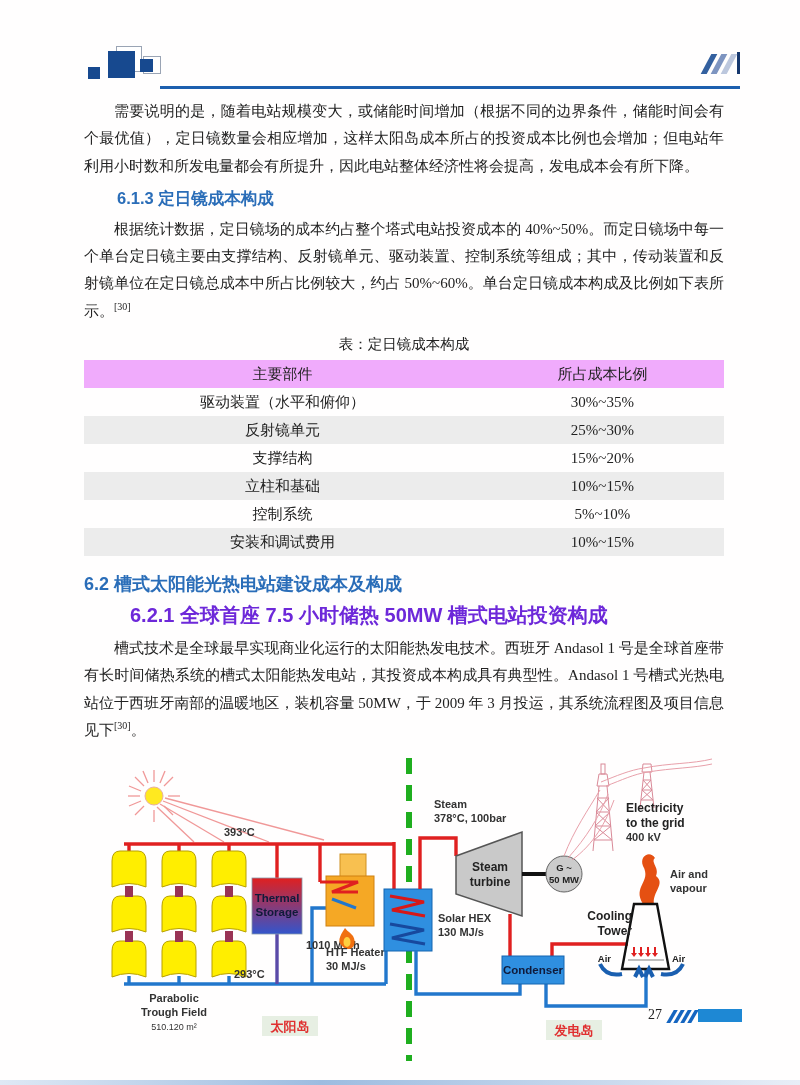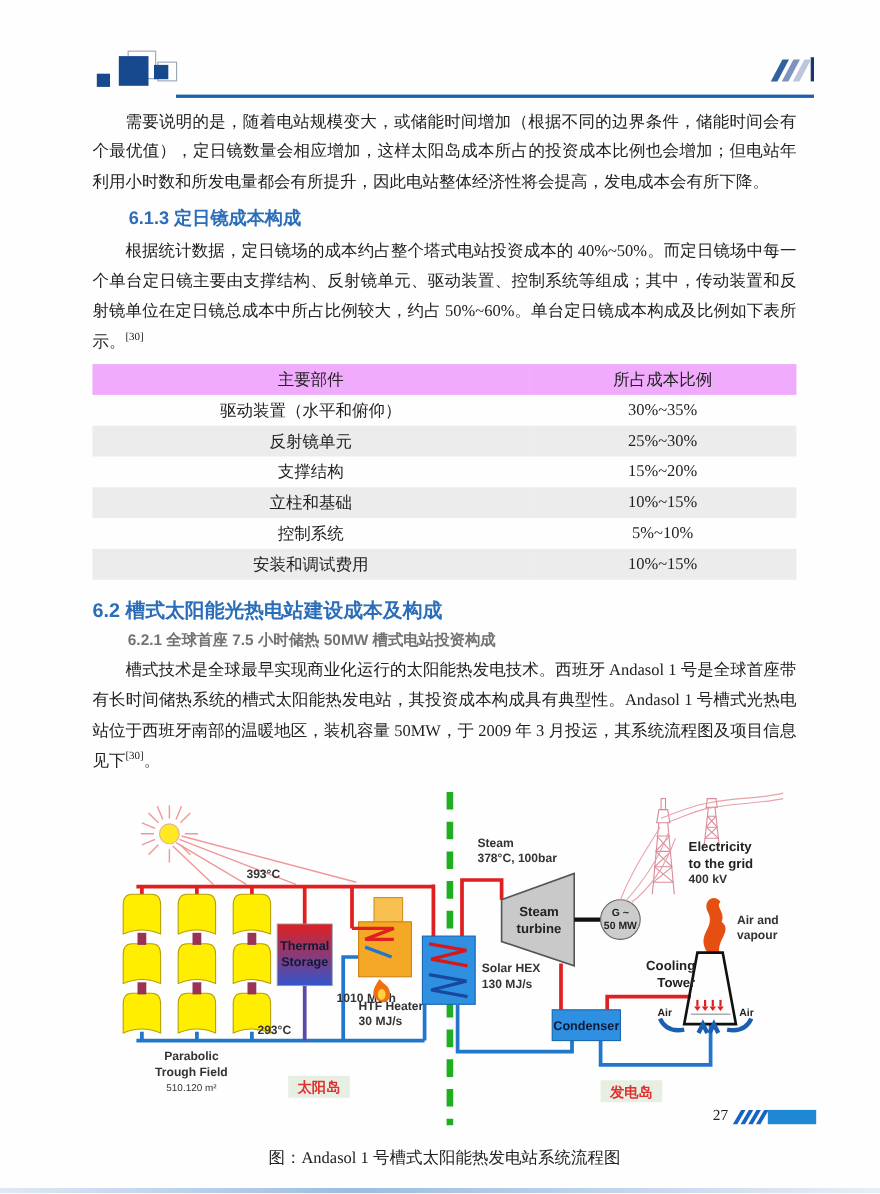--- a/index.html
+++ b/index.html
@@ -23,21 +23,21 @@
   .hdr-slashes .bar{display:inline-block;width:3px;height:22px;margin-left:5px;background:#16386e;transform:none;}
   .hdr-rule{position:absolute;left:160px;right:60px;top:86px;height:3px;background:#1d5fae;}
   
   .content{width:640px;margin-left:84px;margin-top:10px;}
   p.body{font-size:15px;line-height:1.82;text-align:justify;text-indent:2em;margin:6px 0;}
   sup.ref{font-size:10px;}
   h3.sub{font-family:"Liberation Sans",sans-serif;color:#2a6db8;font-size:16.5px;
          font-weight:bold;margin:8px 0 4px 2em;}
   h2.sec{font-family:"Liberation Sans",sans-serif;color:#2a6db8;font-size:18px;
          font-weight:bold;margin:16px 0 4px 0;}
-  h3.sub2{font-family:"Liberation Sans",sans-serif;color:#737373;font-size:14px;
+  h3.sub2{font-family:"Liberation Sans",sans-serif;color:#6d28d9;font-size:20px;
           font-weight:bold;margin:6px 0 4px 2.3em;}
   .tbl-caption{text-align:center;font-size:14.5px;margin:10px 0 6px 0;}
   table.cost{width:100%;border-collapse:collapse;font-size:15px;}
   table.cost th,table.cost td{font-weight:normal;height:28px;text-align:center;padding:0 4px;}
   table.cost th:first-child,table.cost td:first-child{width:62%;}
   table.cost thead tr{background:#f0abfc;}
   table.cost tr.shaded{background:#ececec;}
   
   .diagram{width:620px;margin:12px auto 0 auto;}
   .dlbl{font:bold 11px "Liberation Sans",sans-serif;fill:#333;}
@@ -78,20 +78,21 @@
   </div>
 
   <div class="content">
 
     <p class="body">需要说明的是，随着电站规模变大，或储能时间增加（根据不同的边界条件，储能时间会有个最优值），定日镜数量会相应增加，这样太阳岛成本所占的投资成本比例也会增加；但电站年利用小时数和所发电量都会有所提升，因此电站整体经济性将会提高，发电成本会有所下降。</p>
 
     <h3 class="sub">6.1.3 定日镜成本构成</h3>
 
     <p class="body"><span>根据统计数据，定日镜场的成本约占整个塔式电站投资成本的 40%~50%。而定日镜场中每一个单台定日镜主要由支撑结构、反射镜单元、驱动装置、控制系统等组成；其中，传动装置和反射镜单位在定日镜总成本中所占比例较大，约占 50%~60%。单台定日镜成本构成及比例如下表所示。</span><sup class="ref">[30]</sup></p>
 
+    <div class="tbl-caption">表：定日镜成本构成</div>
 
     <table class="cost">
       <thead>
           <tr>
             <th>主要部件</th>
             <th>所占成本比例</th>
           </tr>
         </thead>
       <tbody>
           <tr>

